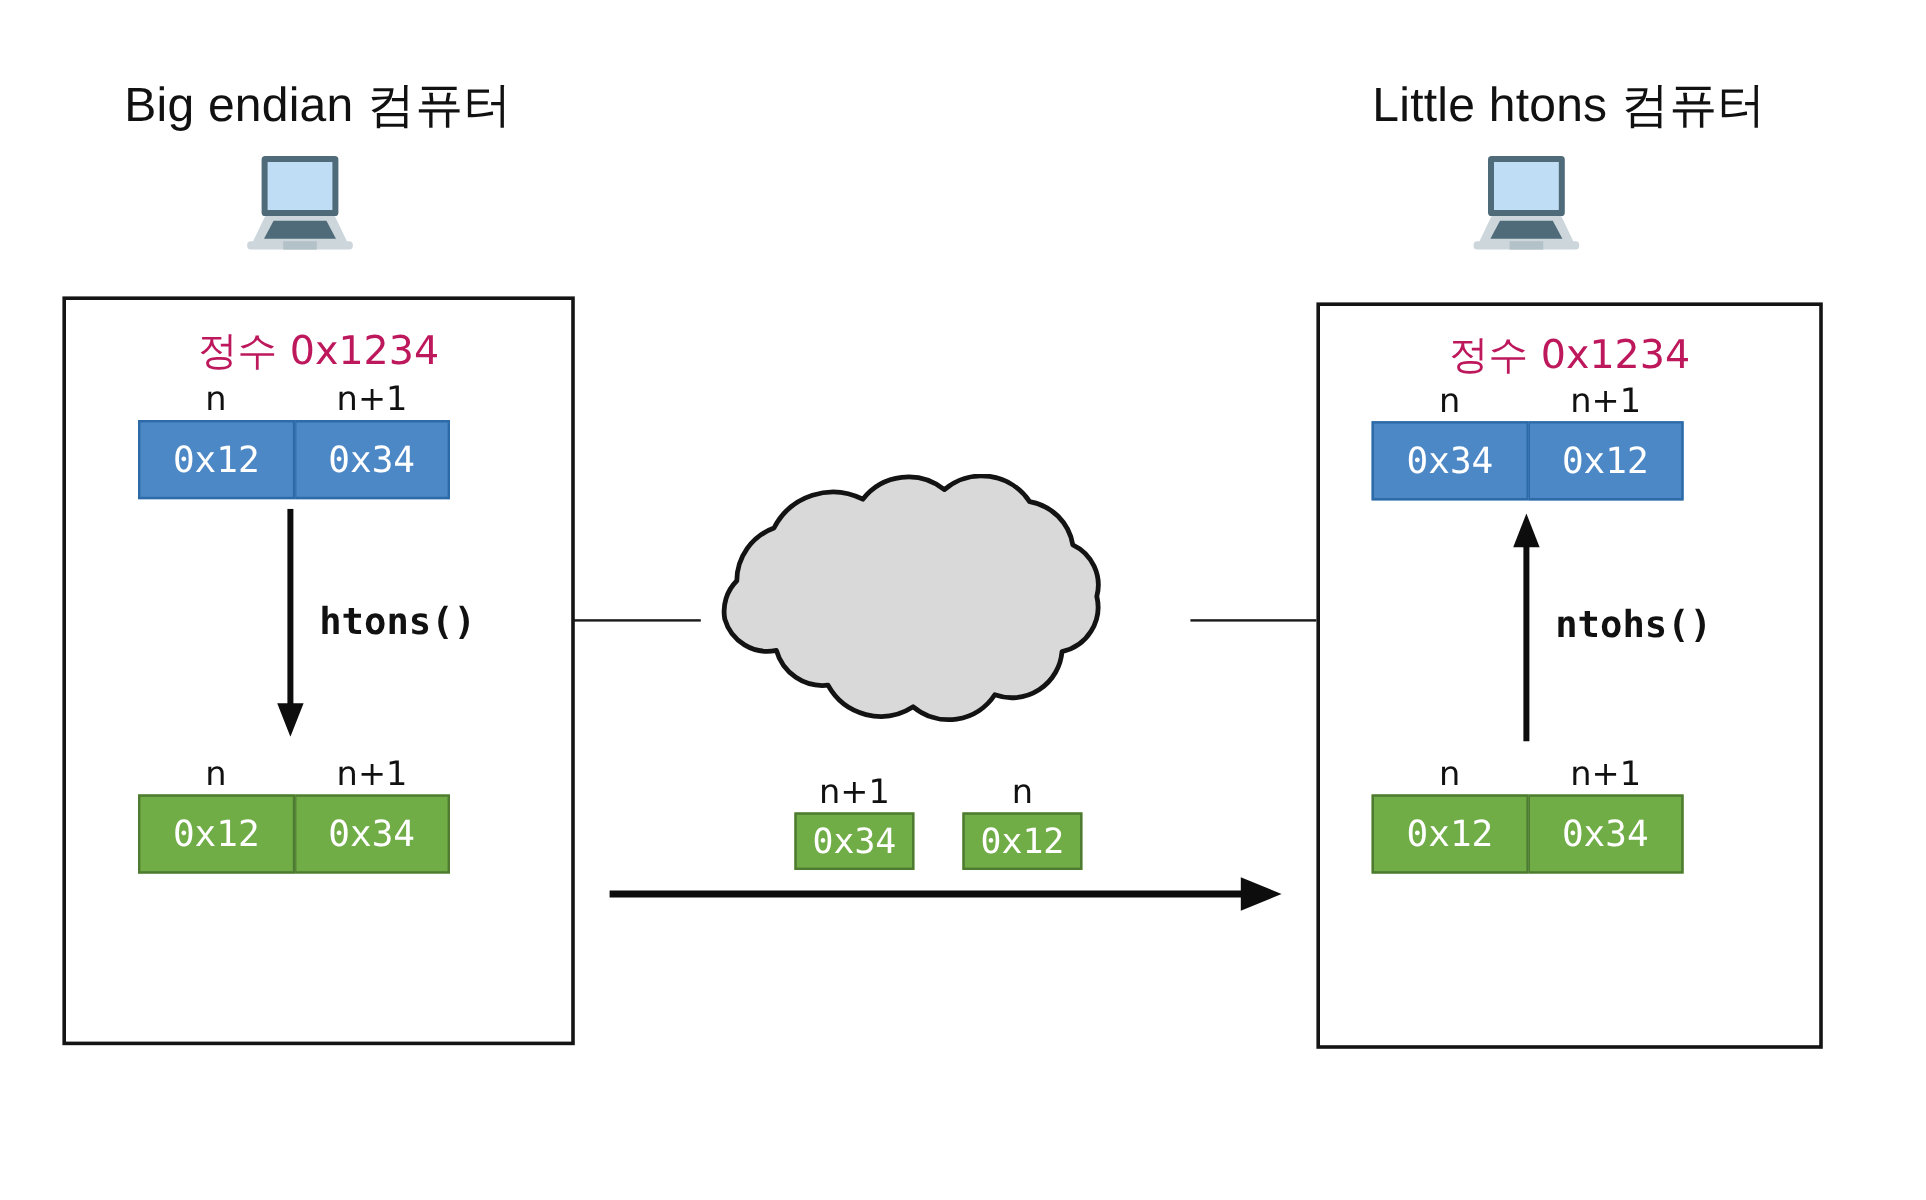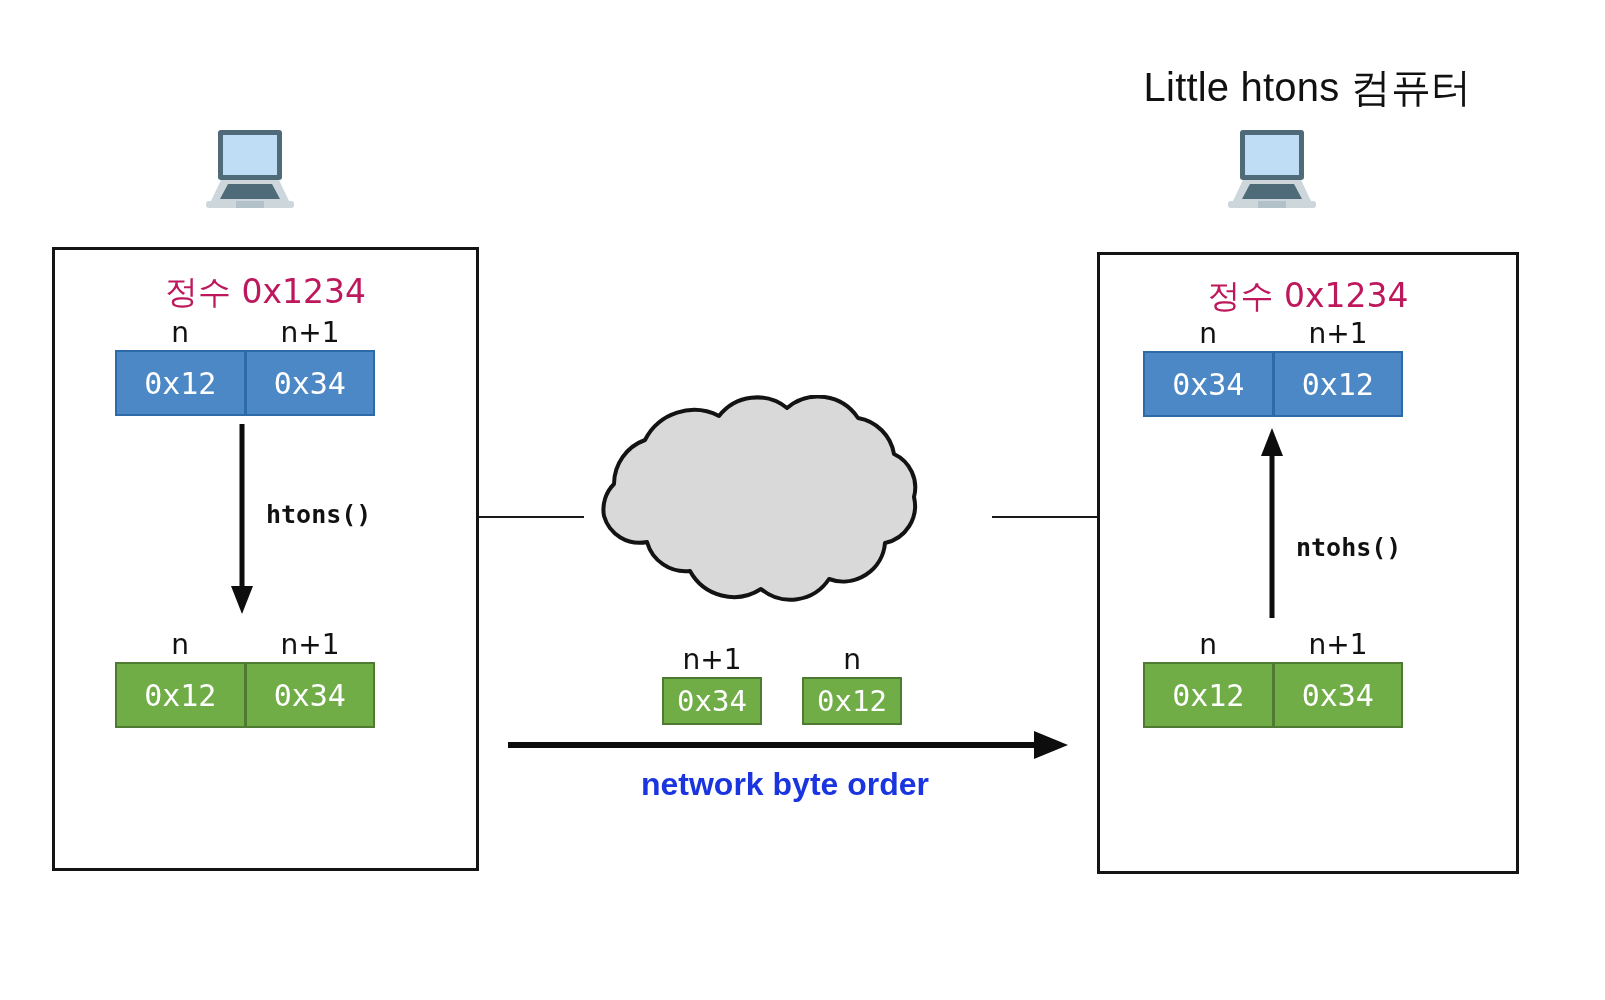--- a/index.html
+++ b/index.html
@@ -136,27 +136,27 @@
   #wire-byte-2 { left: 802px; top: 645px; }
 
   
   .fn-arrow { position: absolute; }
   #fn-arrow-left  { left: 228px;  top: 424px; width: 28px; height: 190px; }
   #fn-arrow-right { left: 1258px; top: 428px; width: 28px; height: 190px; }
 
   .fn-label {
     position: absolute;
     font-family: "DejaVu Sans Mono", monospace;
-    font-size: 25px;
+    font-size: 31px;
     font-weight: 700;
     color: #111111;
     white-space: nowrap;
   }
   #fn-label-left  { left: 266px;  top: 500px; }
-  #fn-label-right { left: 1296px; top: 503px; margin-top: 30px; }
+  #fn-label-right { left: 1296px; top: 503px; }
 
   
   #cloud-svg { position: absolute; left: 560px; top: 395px; width: 460px; height: 225px; }
   .wire-line {
     position: absolute;
     height: 2px;
     background: #1a1a1a;
   }
   #wire-left  { left: 478px;  top: 516px; width: 106px; }
   #wire-right { left: 992px;  top: 516px; width: 106px; }
@@ -174,20 +174,21 @@
     font-weight: 700;
     color: #1a35e0;
     white-space: nowrap;
   }
 </style>
 </head>
 <body>
 
 <div id="canvas">
 
+  <div class="machine-title" id="title-left">Big endian 컴퓨터</div>
 
   <div class="machine-title" id="title-right">Little htons 컴퓨터</div>
 
   <svg class="laptop" id="laptop-left" viewBox="0 0 120 90">
     <rect x="28" y="5" width="64" height="50" rx="3" fill="#4f6b7a"></rect>
     <rect x="33" y="10" width="54" height="40" fill="#bfdef5"></rect>
     <path d="M20 78 L31 55 L89 55 L100 78 Z" fill="#ccd6db"></path>
     <path d="M30 74 L38 59 L82 59 L90 74 Z" fill="#4f6b7a"></path>
     <rect x="16" y="76" width="88" height="7" rx="3" fill="#ccd6db"></rect>
     <rect x="46" y="76" width="28" height="7" fill="#b3c2c9"></rect>
@@ -261,21 +262,20 @@
   </div>
   <div class="wire-byte" id="wire-byte-2">
     <div class="wb-label">n</div>
     <div class="wb-cell">0x12</div>
   </div>
 
   <svg id="nbo-arrow" viewBox="0 0 570 40">
     <line x1="8" y1="20" x2="542" y2="20" stroke="#0d0d0d" stroke-width="6"></line>
     <path d="M568 20 L534 6 L534 34 Z" fill="#0d0d0d"></path>
   </svg>
-  <div id="nbo-text">network byte order</div>
 
   <div class="host-panel" id="panel-right">
     <div class="panel-heading" id="heading-right">정수 0x1234</div>
   </div>
 
   <div class="byte-group" id="bytes-right-blue">
     <div class="byte-labels">
       <span>n</span>
       <span>n+1</span>
     </div>

